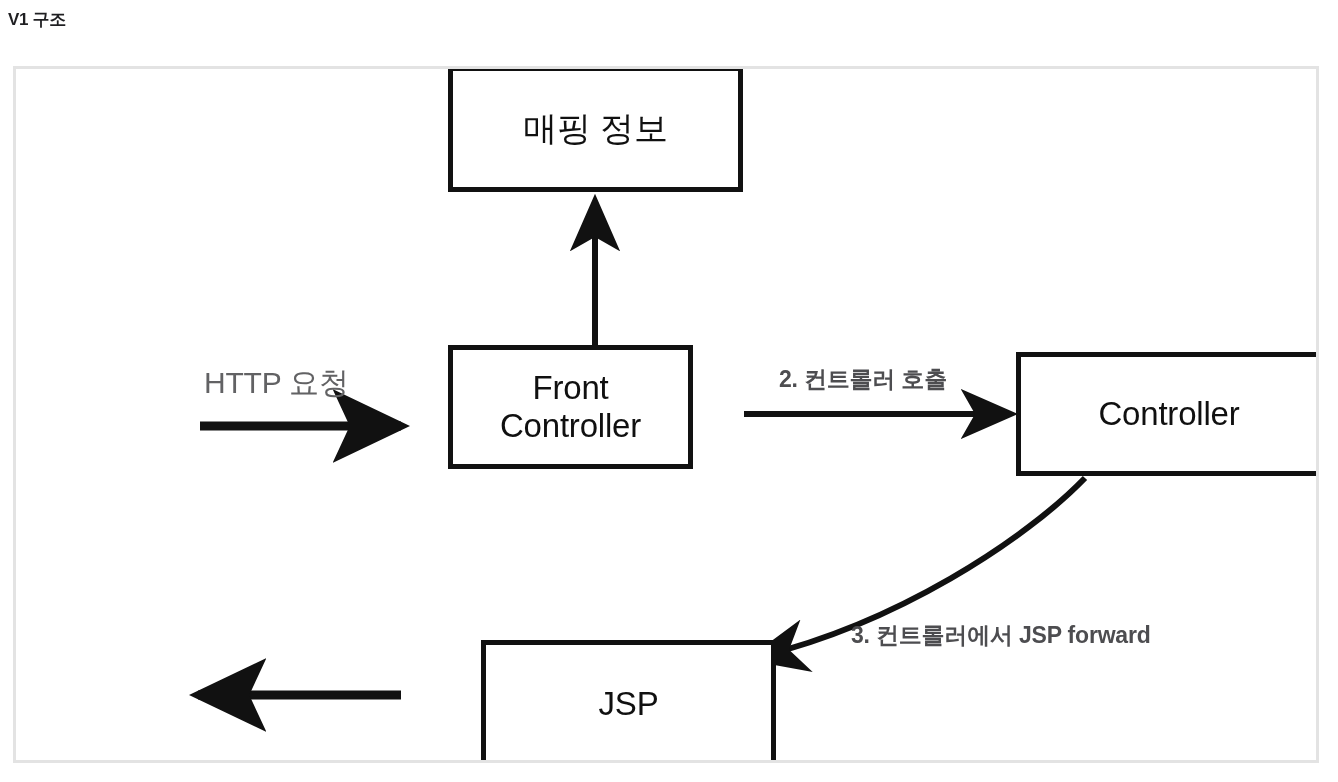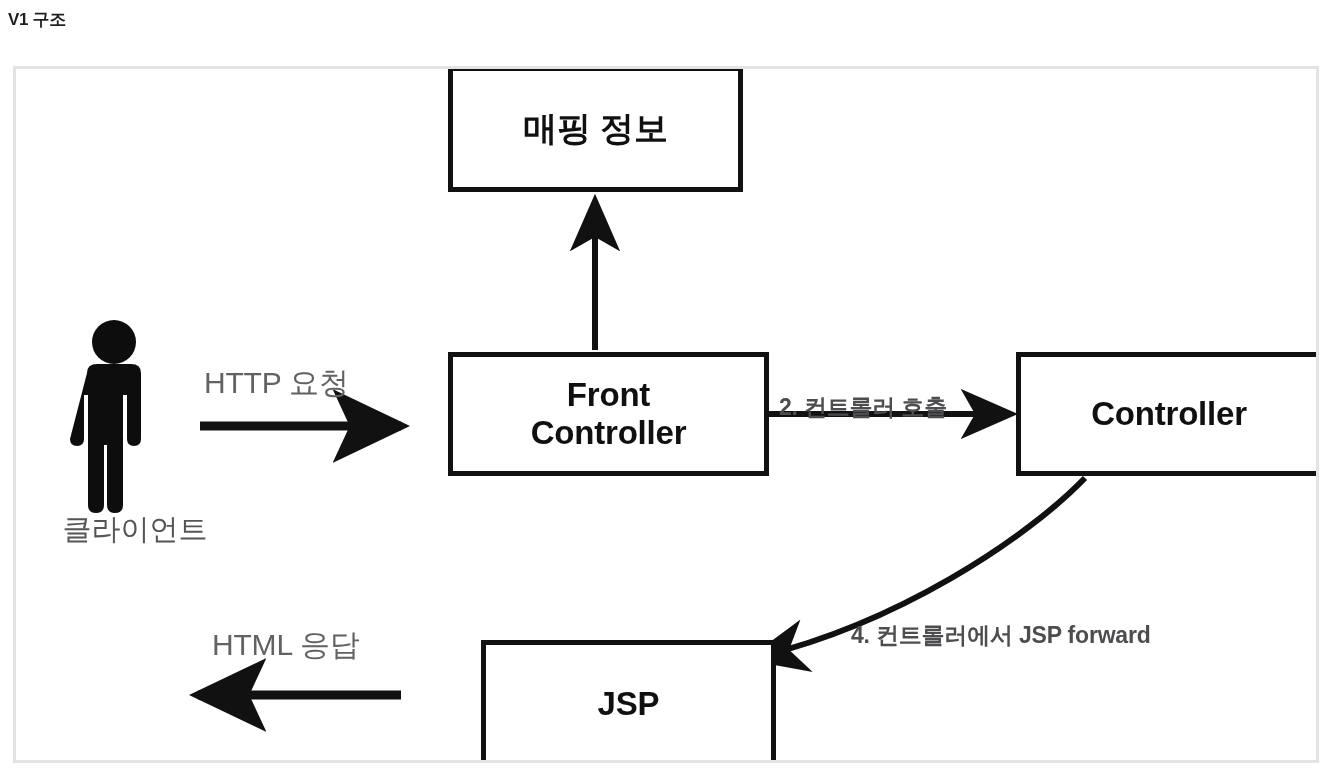--- a/index.html
+++ b/index.html
@@ -56,30 +56,30 @@
     box-sizing: border-box;
     border: 5px solid #111111;
     background: #ffffff;
     display: flex;
     align-items: center;
     justify-content: center;
     text-align: center;
   }
   .node-label {
     font-size: 33px;
-    font-weight: 700;
+    font-weight: 400;
     color: #101010;
     line-height: 1.16;
     white-space: pre-line;
     letter-spacing: -0.2px;
   }
   .node-label.kr { font-size: 34px; }
 
   #node-mapping   { left: 432px; top: -3px;  width: 295px; height: 126px; }
-  #node-front     { left: 432px; top: 283px; width: 321px; height: 124px; }
+  #node-front     { left: 432px; top: 276px; width: 245px; height: 124px; }
   #node-controller{ left: 1000px;top: 283px; width: 306px; height: 124px; }
   #node-jsp       { left: 432px; top: 571px; width: 295px; height: 129px; margin-left: 33px; }
 
   
   #client-group {
     position: absolute;
     left: 46px;
     top: 249px;
     width: 140px;
     height: 290px;
@@ -110,21 +110,21 @@
   
   .step-label {
     position: absolute;
     font-size: 23px;
     font-weight: 700;
     color: #4d4d50;
     white-space: nowrap;
     letter-spacing: -0.2px;
   }
   #label-step-1 { left: 608px; top: 149px; }
-  #label-step-2 { left: 763px; top: 295px; margin-top: 28px; }
+  #label-step-2 { left: 763px; top: 295px; }
   #label-step-3 { left: 835px; top: 551px; }
 </style>
 </head>
 <body>
 
 <div id="page-title">V1 구조</div>
 
 <div id="diagram-frame">
 
   <svg id="diagram-svg" viewBox="0 0 1306 697" xmlns="http://www.w3.org/2000/svg">
@@ -144,47 +144,39 @@
 
     <line x1="385" y1="626" x2="182" y2="626" stroke="#111111" stroke-width="9" marker-end="url(#arrowhead-solid)"></line>
 
     <line x1="579" y1="281" x2="579" y2="132" stroke="#111111" stroke-width="6" marker-end="url(#arrowhead-thin)"></line>
 
     <line x1="728" y1="345" x2="995" y2="345" stroke="#111111" stroke-width="6" marker-end="url(#arrowhead-thin)"></line>
 
     <path d="M1069,409 C1010,470 880,556 738,589" fill="none" stroke="#111111" stroke-width="6" marker-end="url(#arrowhead-curve)"></path>
   </svg>
 
-  <div id="client-group">
-    <svg id="client-figure" width="120" height="200" viewBox="0 0 120 200" xmlns="http://www.w3.org/2000/svg">
-      <circle cx="52" cy="24" r="22" fill="#0d0d0d"></circle>
-      <path d="M25,55 q0,-9 10,-9 h34 q10,0 10,9 v66 q0,7 -7,7 q-7,0 -7,-7 v-44 h-4 v110 q0,8 -8,8 q-8,0 -8,-8 v-60 h-3 v60 q0,8 -8,8 q-8,0 -8,-8 v-110 h-4 v44 q0,7 -7,7 q-7,0 -7,-7 z" fill="#0d0d0d"></path>
-    </svg>
-    <div id="client-label">클라이언트</div>
-  </div>
 
   <div id="node-mapping" class="node-box">
     <span class="node-label kr">매핑 정보</span>
   </div>
 
   <div id="node-front" class="node-box">
     <span class="node-label">Front
 Controller</span>
   </div>
 
   <div id="node-controller" class="node-box">
     <span class="node-label">Controller</span>
   </div>
 
   <div id="node-jsp" class="node-box">
     <span class="node-label">JSP</span>
   </div>
 
   <div id="label-http-request" class="flow-label">HTTP 요청</div>
 
-  <div id="label-html-response" class="flow-label">HTML 응답</div>
 
 
   <div id="label-step-2" class="step-label">2. 컨트롤러 호출</div>
 
-  <div id="label-step-3" class="step-label">4. 컨트롤러에서 JSP forward</div>
+  <div id="label-step-3" class="step-label">3. 컨트롤러에서 JSP forward</div>
 
 </div>
 
 </body></html>

